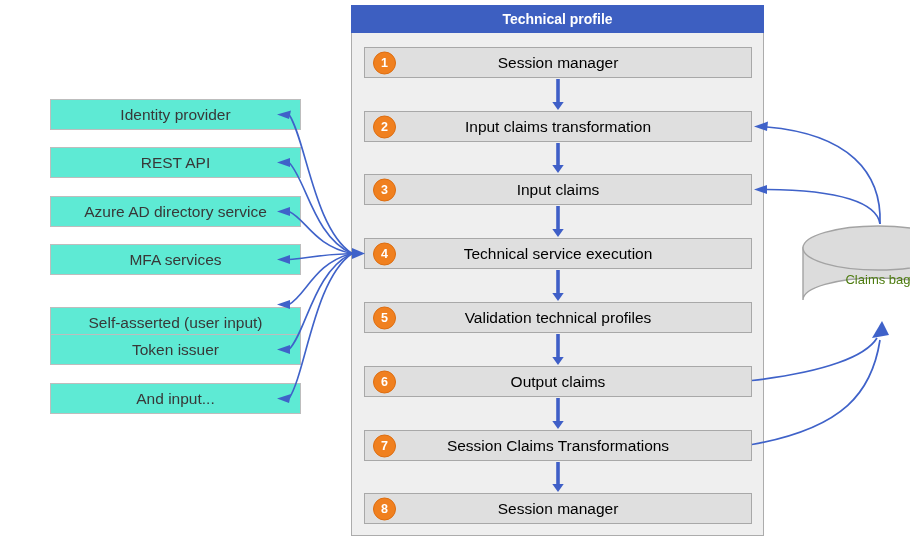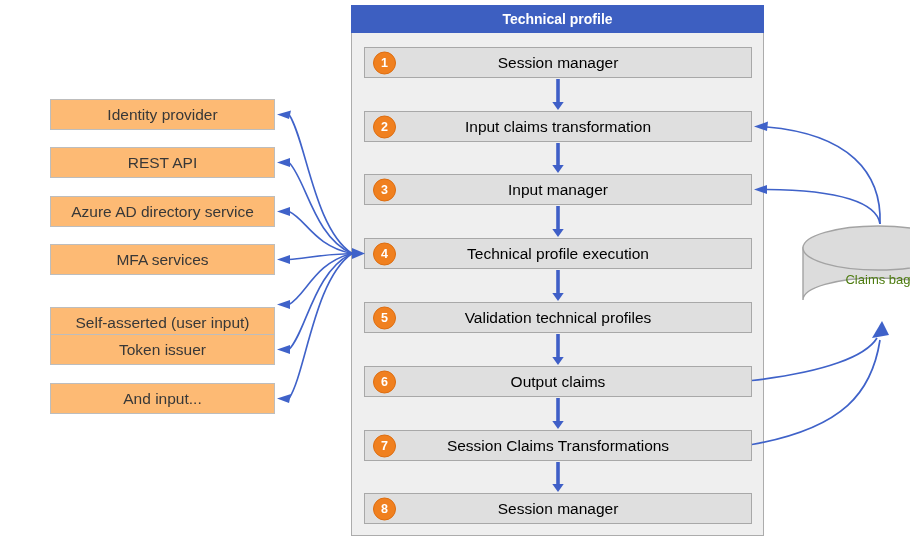--- a/index.html
+++ b/index.html
@@ -27,22 +27,22 @@
   .step .lbl{font-size:15.5px;color:#000000;}
   .badge{
     position:absolute;left:8px;top:50%;transform:translateY(-50%);
     width:23px;height:23px;border-radius:50%;
     background:#f0801f;border:1px solid #dd6d10;box-sizing:border-box;
     color:#ffffff;font-weight:bold;font-size:12.5px;
     display:flex;align-items:center;justify-content:center;
   }
   
   .src{
-    position:absolute;left:2px;width:225px;height:31px;
-    background:#fdba74;border:1px solid #bdbdbd;box-sizing:border-box;
+    position:absolute;left:2px;width:251px;height:31px;
+    background:#5eead4;border:1px solid #bdbdbd;box-sizing:border-box;
     display:flex;align-items:center;justify-content:center;
     font-size:15.5px;color:#383838;z-index:2;
   }
   
   .claims-label{
     position:absolute;left:755px;top:272px;width:150px;text-align:center;
     font-size:13px;color:#4d7c0f;z-index:3;
   }
   svg.bg{position:absolute;left:0;top:0;z-index:1;}
   svg.arrows{position:absolute;left:0;top:0;z-index:5;pointer-events:none;}
@@ -63,25 +63,25 @@
   <div class="step" style="top:47px">
     <span class="badge">1</span>
     <span class="lbl">Session manager</span>
   </div>
   <div class="step" style="top:111px">
     <span class="badge">2</span>
     <span class="lbl">Input claims transformation</span>
   </div>
   <div class="step" style="top:174px">
     <span class="badge">3</span>
-    <span class="lbl">Input manager</span>
+    <span class="lbl">Input claims</span>
   </div>
   <div class="step" style="top:238px">
     <span class="badge">4</span>
-    <span class="lbl">Technical profile execution</span>
+    <span class="lbl">Technical service execution</span>
   </div>
   <div class="step" style="top:302px">
     <span class="badge">5</span>
     <span class="lbl">Validation technical profiles</span>
   </div>
   <div class="step" style="top:366px">
     <span class="badge">6</span>
     <span class="lbl">Output claims</span>
   </div>
   <div class="step" style="top:430px">

